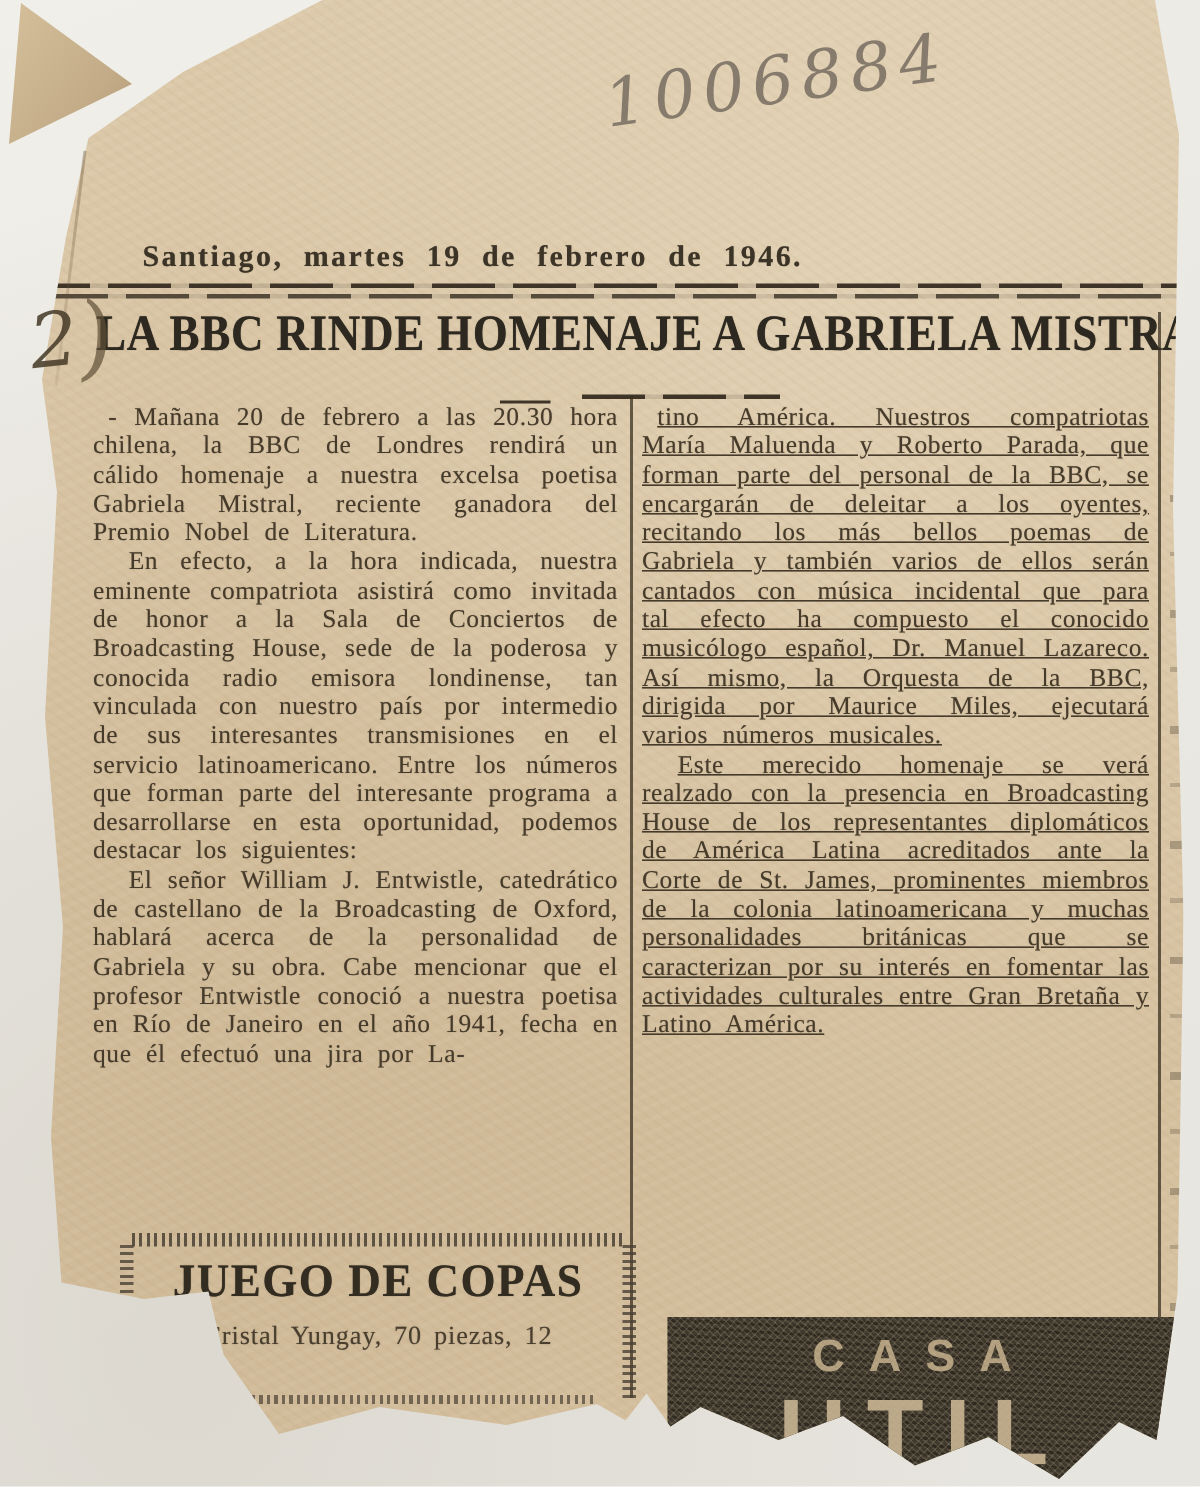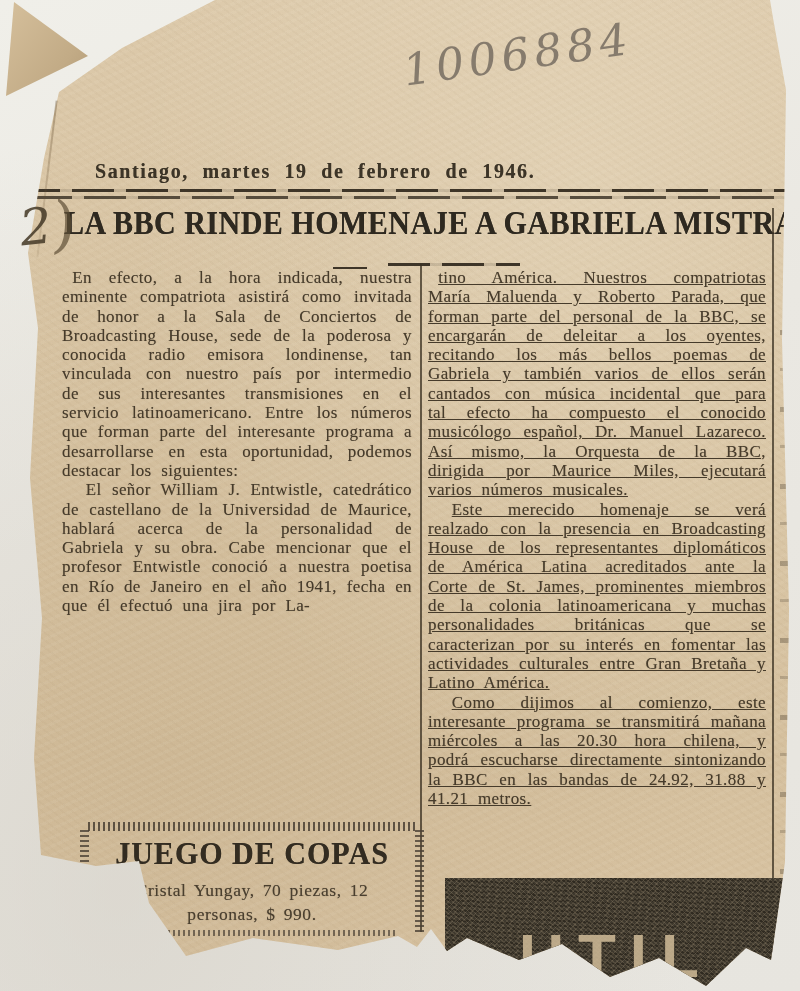--- a/index.html
+++ b/index.html
@@ -145,45 +145,45 @@
 
   <div class="rule-h rule-a"></div>
   <div class="rule-h rule-b"></div>
 
   <div class="headline">LA BBC RINDE HOMENAJE A GABRIELA MISTRAL</div>
 
   <div class="rule-h rule-sub-a"></div>
   <div class="rule-h rule-sub-b"></div>
 
   <div class="col col1">
+    <p>- Mañana 20 de febrero a las 20.30 hora chilena, la BBC de Londres rendirá un cálido homenaje a nuestra excelsa poetisa Gabriela Mistral, reciente ganadora del Premio Nobel de Literatura.</p>
     <p>En efecto, a la hora indicada, nuestra eminente compatriota asistirá como invitada de honor a la Sala de Conciertos de Broadcasting House, sede de la poderosa y conocida radio emisora londinense, tan vinculada con nuestro país por intermedio de sus interesantes transmisiones en el servicio latinoamericano. Entre los números que forman parte del interesante programa a desarrollarse en esta oportunidad, podemos destacar los siguientes:</p>
-    <p>El señor William J. Entwistle, catedrático de castellano de la Universidad de Maurice, hablará acerca de la personalidad de Gabriela y su obra. Cabe mencionar que el profesor Entwistle conoció a nuestra poetisa en Río de Janeiro en el año 1941, fecha en que él efectuó una jira por La-</p>
+    <p>El señor William J. Entwistle, catedrático de castellano de la Broadcasting de Oxford, hablará acerca de la personalidad de Gabriela y su obra. Cabe mencionar que el profesor Entwistle conoció a nuestra poetisa en Río de Janeiro en el año 1941, fecha en que él efectuó una jira por La-</p>
   </div>
 
   <div class="col col2">
     <p>tino América. Nuestros compatriotas María Maluenda y Roberto Parada, que forman parte del personal de la BBC, se encargarán de deleitar a los oyentes, recitando los más bellos poemas de Gabriela y también varios de ellos serán cantados con música incidental que para tal efecto ha compuesto el conocido musicólogo español, Dr. Manuel Lazareco. Así mismo, la Orquesta de la BBC, dirigida por Maurice Miles, ejecutará varios números musicales.</p>
     <p>Este merecido homenaje se verá realzado con la presencia en Broadcasting House de los representantes diplomáticos de América Latina acreditados ante la Corte de St. James, prominentes miembros de la colonia latinoamericana y muchas personalidades británicas que se caracterizan por su interés en fomentar las actividades culturales entre Gran Bretaña y Latino América.</p>
-    <p>Como dijimos al comienzo, este interesante programa se transmitirá mañana miércoles a las 20.30 hora chilena, y podrá escucharse directamente sintonizando la BBC en las bandas de 24.92, 31.88 y 41.21 metros.</p>
   </div>
 
   <div class="vrule vrule-mid"></div>
   <div class="vrule vrule-right"></div>
   <div class="edge-frag"></div>
 
   <div class="ad-copas">
     <div class="dash-h copas-top"></div>
     <div class="dash-h copas-bottom"></div>
     <div class="dash-v copas-left"></div>
     <div class="dash-v copas-right"></div>
     <div class="copas-title">JUEGO DE COPAS</div>
     <div class="copas-line copas-line1">Cristal Yungay, 70 piezas, 12</div>
-    <div class="copas-line copas-line2">personas, $ 990.</div>
   </div>
 
   <div class="ad-casa">
+    <div class="casa-line1">CASA</div>
     <div class="casa-line2">UTIL</div>
   </div>
 
 </div>
 
 <div class="fold"></div>
 <div class="crease"></div>
 
 <div class="hand-number">1006884</div>
 <div class="hand-two">2</div>

